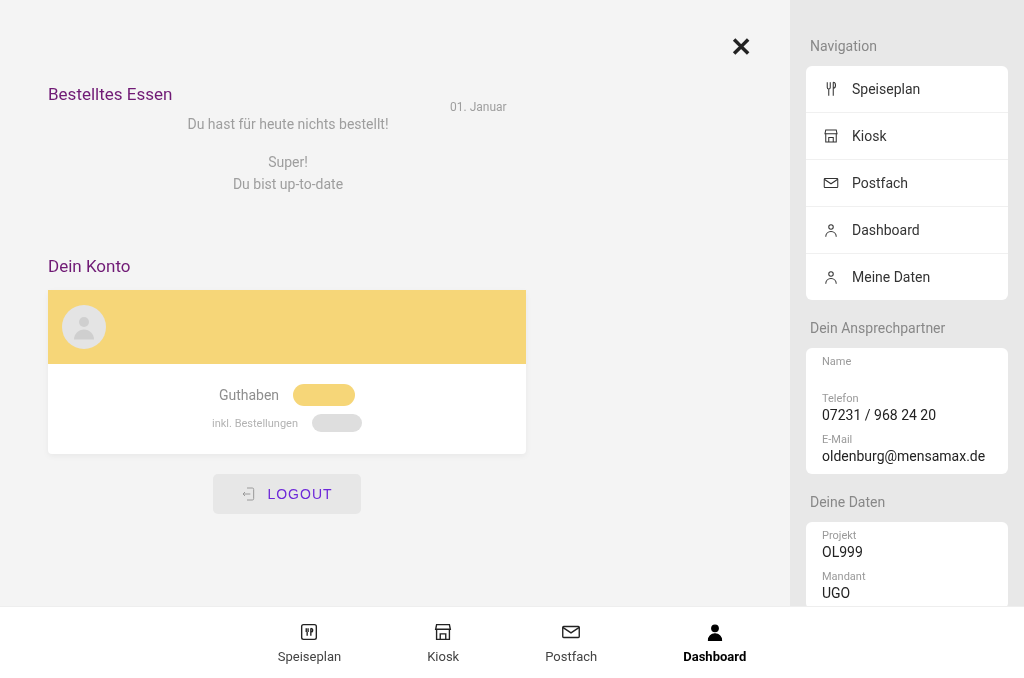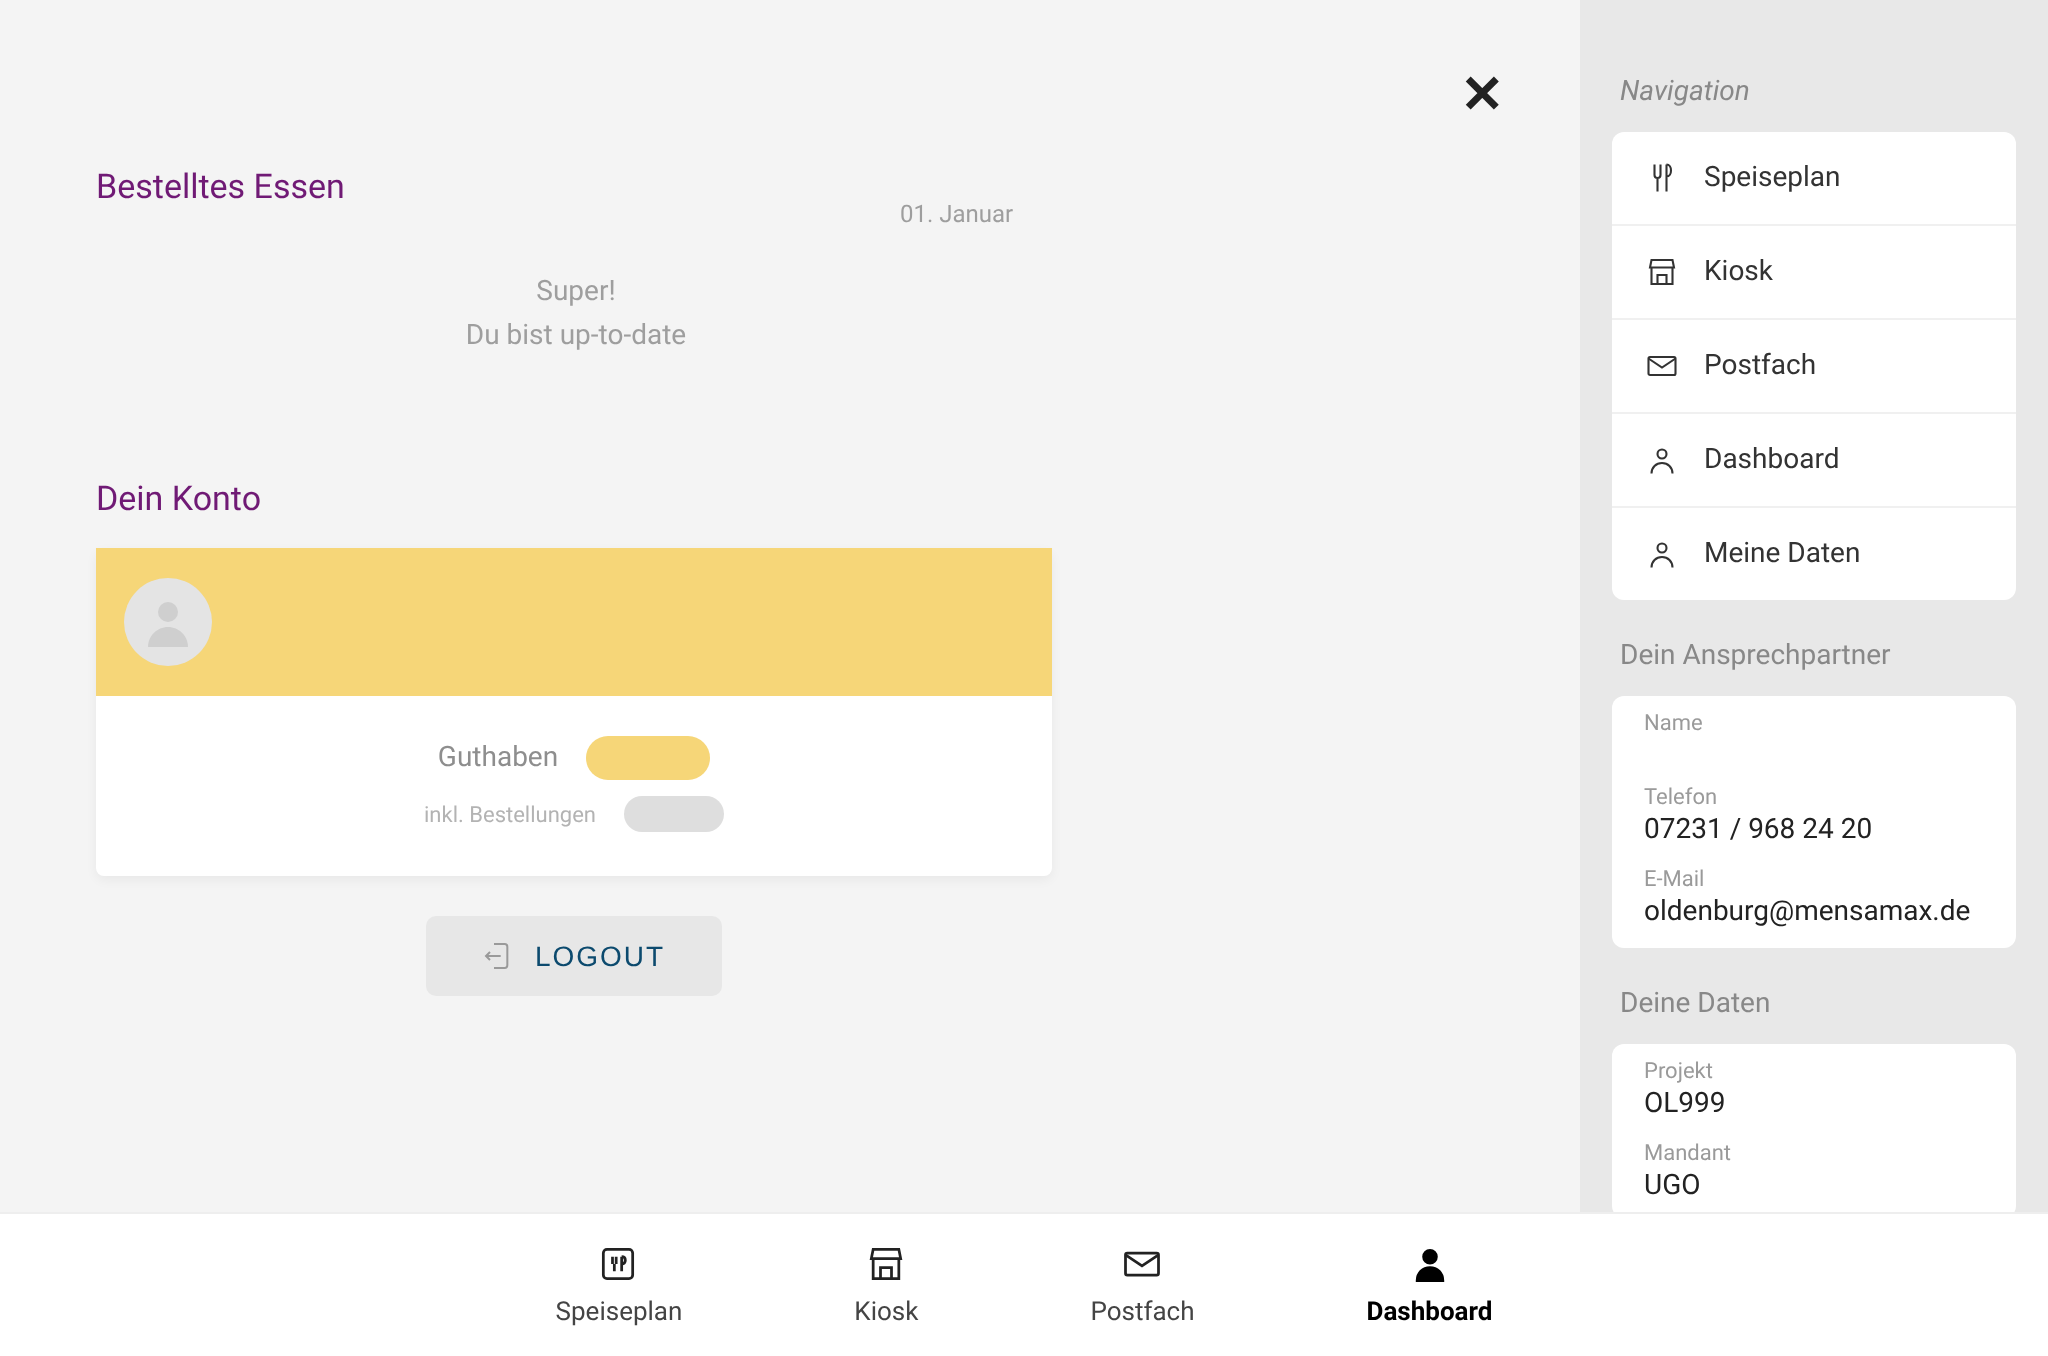--- a/index.html
+++ b/index.html
@@ -122,35 +122,35 @@
     justify-content: center;
     margin-top: 20px;
   }
   .logout-btn {
     background: #e7e7e7;
     border: none;
     border-radius: 5px;
     padding: 12px 28px;
     font-size: 14px;
     letter-spacing: 1px;
-    color: #0c4a6e;
+    color: #6d28d9;
     display: inline-flex;
     align-items: center;
     gap: 10px;
     cursor: pointer;
   }
   .logout-btn svg { width: 16px; height: 16px; stroke: #9a9a9a; fill: none; stroke-width: 1.5; }
 
   
   .side-heading {
     font-size: 14px;
     color: #888;
     margin: 20px 0 12px 4px;
   }
-  .side-heading.first { margin-top: 20px; font-style: italic; }
+  .side-heading.first { margin-top: 20px; }
   .nav-list {
     background: #fff;
     border-radius: 6px;
     overflow: hidden;
   }
   .nav-item {
     display: flex;
     align-items: center;
     gap: 12px;
     padding: 14px 16px;
@@ -212,20 +212,21 @@
 </head>
 <body>
 
 <div class="layout">
   <div class="main">
     <div class="close-x">✕</div>
 
     <div class="section-title first">Bestelltes Essen</div>
     <div class="date-label">01. Januar</div>
     <div class="empty-block">
+      <div class="empty-line">Du hast für heute nichts bestellt!</div>
     </div>
 
     <div class="empty-block">
       <div class="empty-exclaim">Super!</div>
       <div class="empty-line">Du bist up-to-date</div>
     </div>
 
     <div class="section-title">Dein Konto</div>
     <div class="account-card">
       <div class="account-header">

